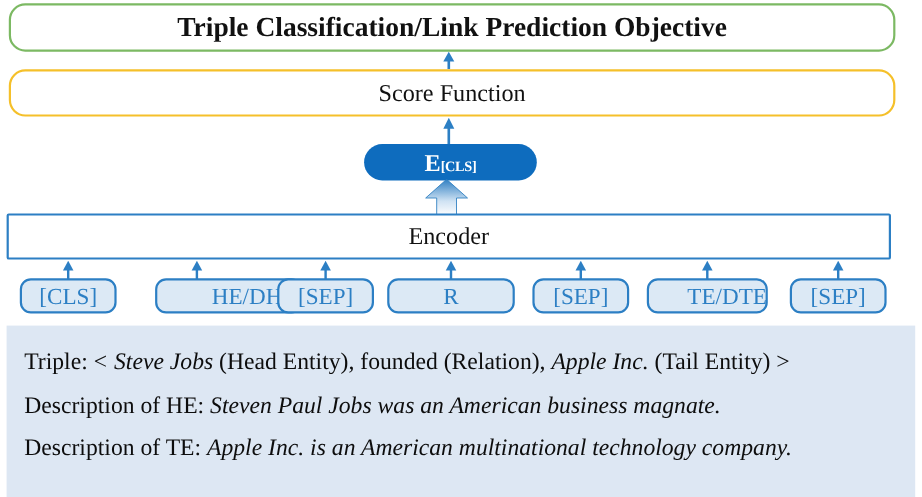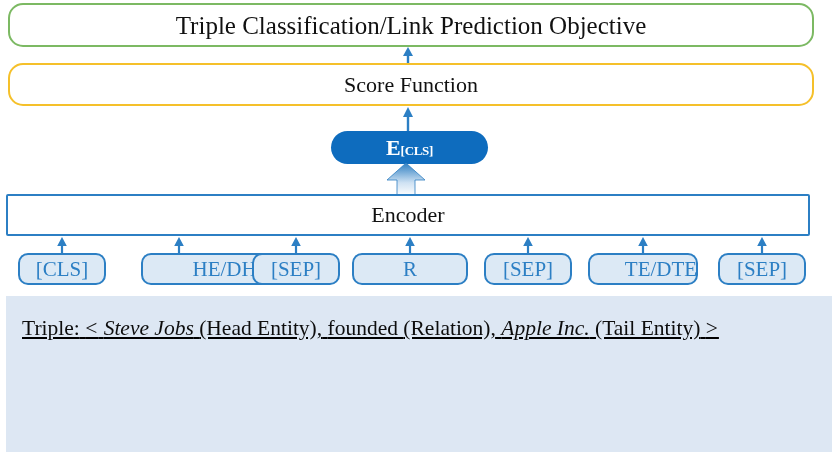--- a/index.html
+++ b/index.html
@@ -35,21 +35,21 @@
   }
 
   .objective-box {
     left: 8px;
     top: 3px;
     width: 806px;
     height: 44px;
     border: 2.5px solid #7cb963;
     border-radius: 15px;
   }
-  .objective-box .stage-label { font-size: 25px; }
+  .objective-box .stage-label { font-size: 25px; font-weight: bold; }
 
   .score-box {
     left: 8px;
     top: 63px;
     width: 806px;
     height: 43px;
     border: 2.5px solid #f5c02a;
     border-radius: 15px;
   }
   .score-box .stage-label { font-size: 22px; }
@@ -126,21 +126,20 @@
   
   .caption-panel {
     position: absolute;
     left: 6px;
     top: 296px;
     width: 826px;
     height: 156px;
     box-sizing: border-box;
     background: #dde7f3;
     padding: 22px 16px 0 16px;
-    text-decoration: underline;
   }
   .caption-line {
     color: #0d0d0d;
     font-size: 21.5px;
     line-height: 1;
     margin-bottom: 18px;
     white-space: nowrap;
   }
   .caption-line .it { font-style: italic; }
   .caption-line .angle { letter-spacing: 1px; }
@@ -265,15 +264,23 @@
       <span>Triple:</span>
       <span class="angle">&lt;</span>
       <span class="it">Steve Jobs</span>
       <span>(Head Entity),</span>
       <span>founded</span>
       <span>(Relation),</span>
       <span class="it">Apple Inc.</span>
       <span>(Tail Entity)</span>
       <span class="angle">&gt;</span>
     </div>
+    <div class="caption-line">
+      <span>Description of HE:</span>
+      <span class="it">Steven Paul Jobs was an American business magnate.</span>
+    </div>
+    <div class="caption-line">
+      <span>Description of TE:</span>
+      <span class="it">Apple Inc. is an American multinational technology company.</span>
+    </div>
   </div>
 
 </div>
 
 </body></html>

